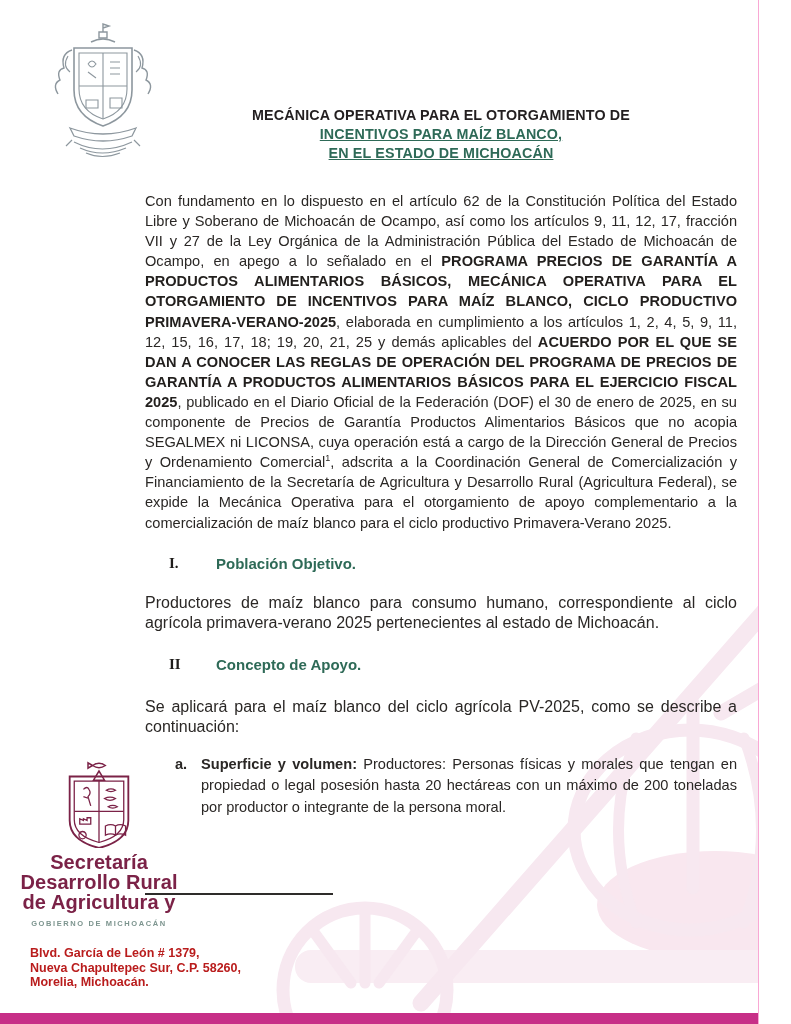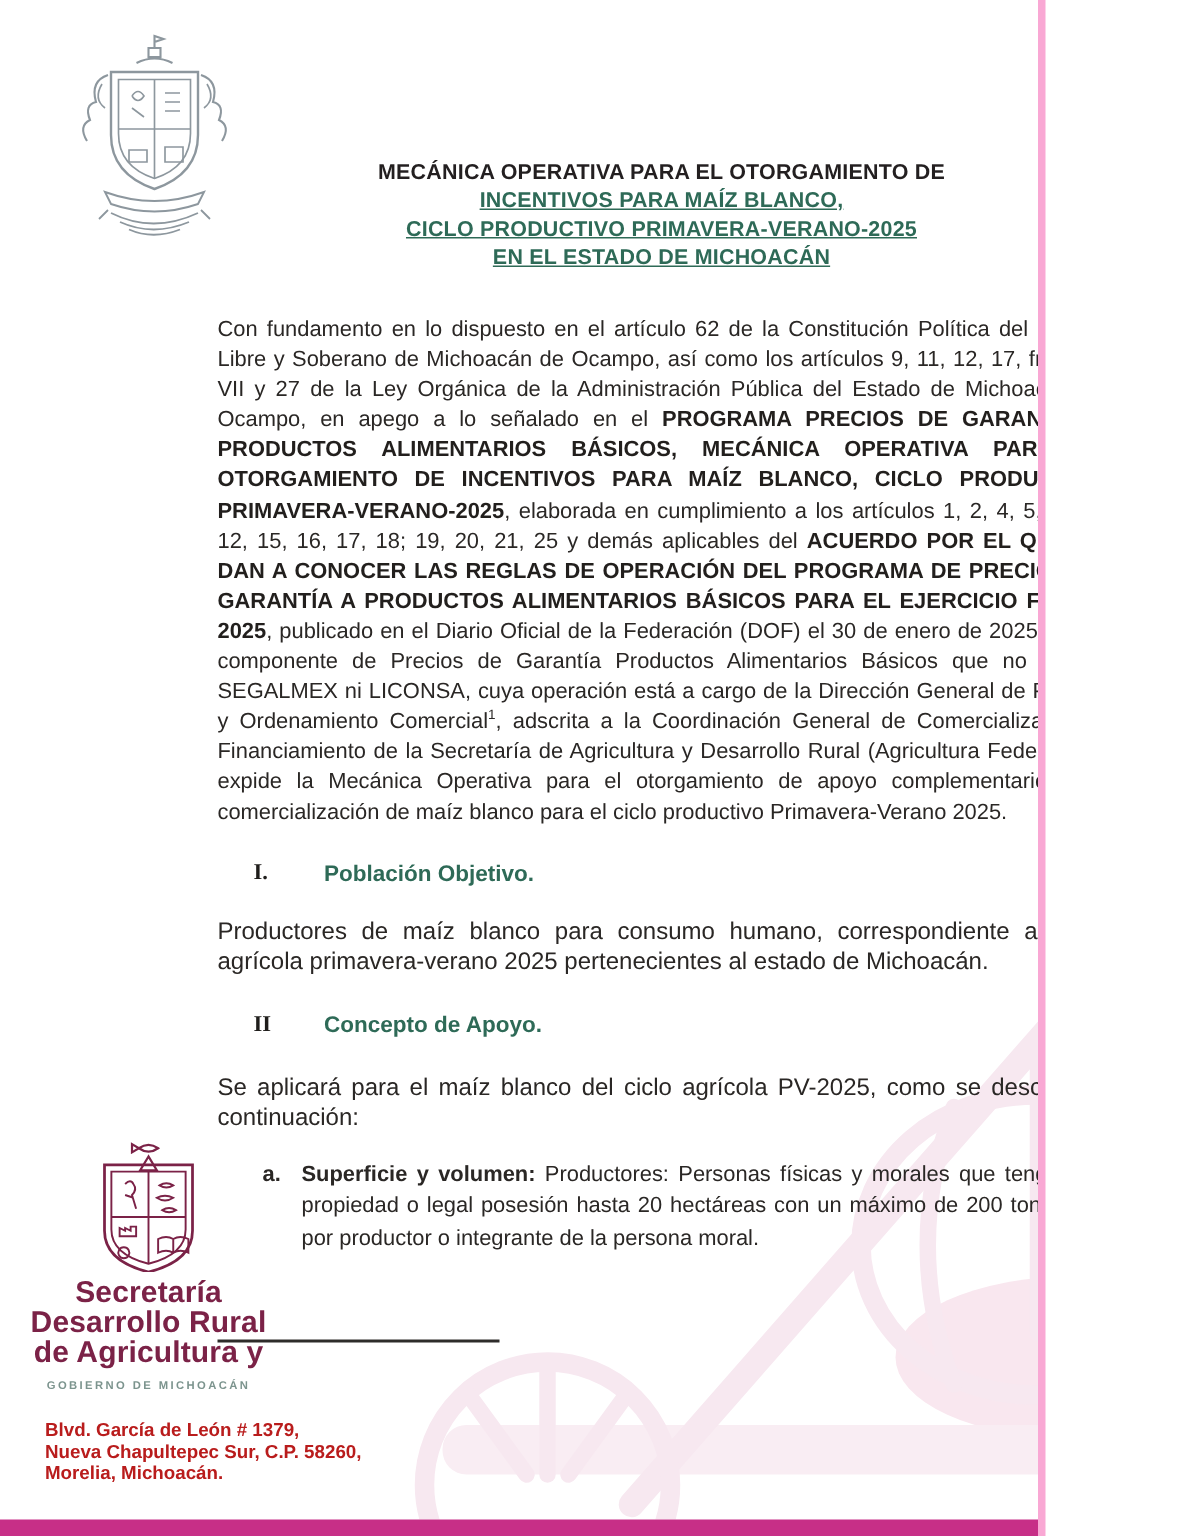--- a/index.html
+++ b/index.html
@@ -1,19 +1,19 @@
 <!DOCTYPE html>
 <html lang="es"><head>
 <meta charset="utf-8">
 <style>
   html,body{margin:0;padding:0;background:#ffffff;}
   .page{
-    position:relative;width:697px;height:1024px;background:#ffffff;overflow:hidden;
+    position:relative;width:759px;height:1024px;background:#ffffff;overflow:hidden;
     font-family:"Liberation Sans", sans-serif;color:#2a2725;
-    border-right:5px solid #f9a8d4;box-sizing:border-box;
+    border-right:1px solid #f9a8d4;box-sizing:border-box;
   }
   
   .state-crest{position:absolute;left:44px;top:20px;width:118px;height:142px;}
   
   .column{position:absolute;left:145px;top:106px;width:592px;}
   .title{ text-align:center;font-weight:bold;font-size:14.3px;line-height:19px;letter-spacing:.15px;color:#231f20;}
   .title .green{color:#2e6a57;text-decoration:underline;}
   .para{ margin-top:28px;text-align:justify;font-size:14.6px;line-height:20.1px;color:#2a2725;}
   .para b{color:#221f1d;}
   sup.fnref{font-size:9px;vertical-align:super;line-height:0;}
@@ -85,21 +85,20 @@
 
       <path d="M30 122 q28 14 58 0 M36 128 q22 10 46 0 M42 133 q16 7 34 0" stroke-width="1.2"></path>
       <path d="M28 120 l-6 6 M90 120 l6 6" stroke-width="1.2"></path>
     </g>
   </svg>
 
   <div class="column content-layer">
     <div class="title">
       <div>MECÁNICA OPERATIVA PARA EL OTORGAMIENTO DE</div>
       <div class="green">INCENTIVOS PARA MAÍZ BLANCO,</div>
-      <div class="green">CICLO PRODUCTIVO PRIMAVERA-VERANO-2025</div>
       <div class="green">EN EL ESTADO DE MICHOACÁN</div>
     </div>
 
     <p class="para"><span>Con fundamento en lo dispuesto en el artículo 62 de la Constitución Política del Estado Libre y Soberano de Michoacán de Ocampo, así como los artículos 9, 11, 12, 17, fracción VII y 27 de la Ley Orgánica de la Administración Pública del Estado de Michoacán de Ocampo, en apego a lo señalado en el </span><b>PROGRAMA PRECIOS DE GARANTÍA A PRODUCTOS ALIMENTARIOS BÁSICOS, MECÁNICA OPERATIVA PARA EL OTORGAMIENTO DE INCENTIVOS PARA MAÍZ BLANCO, CICLO PRODUCTIVO PRIMAVERA-VERANO-2025</b><span>, elaborada en cumplimiento a los artículos 1, 2, 4, 5, 9, 11, 12, 15, 16, 17, 18; 19, 20, 21, 25 y demás aplicables del </span><b>ACUERDO POR EL QUE SE DAN A CONOCER LAS REGLAS DE OPERACIÓN DEL PROGRAMA DE PRECIOS DE GARANTÍA A PRODUCTOS ALIMENTARIOS BÁSICOS PARA EL EJERCICIO FISCAL 2025</b><span>, publicado en el Diario Oficial de la Federación (DOF) el 30 de enero de 2025, en su componente de Precios de Garantía  Productos Alimentarios Básicos que no acopia SEGALMEX ni LICONSA, cuya operación está a cargo de la Dirección General de Precios y Ordenamiento Comercial</span><sup class="fnref">1</sup><span>, adscrita a la Coordinación General de Comercialización y Financiamiento de la Secretaría de Agricultura y Desarrollo Rural (Agricultura Federal), se expide la Mecánica Operativa para el otorgamiento de apoyo complementario a la comercialización de maíz blanco para el ciclo productivo Primavera-Verano 2025.</span></p>
 
     <div class="sec-head">
       <span class="numeral">I.</span>
       <span class="sec-title">Población Objetivo.</span>
     </div>
     <p class="sec-body">Productores de maíz blanco para consumo humano, correspondiente al ciclo agrícola primavera-verano 2025 pertenecientes al estado de Michoacán.</p>

